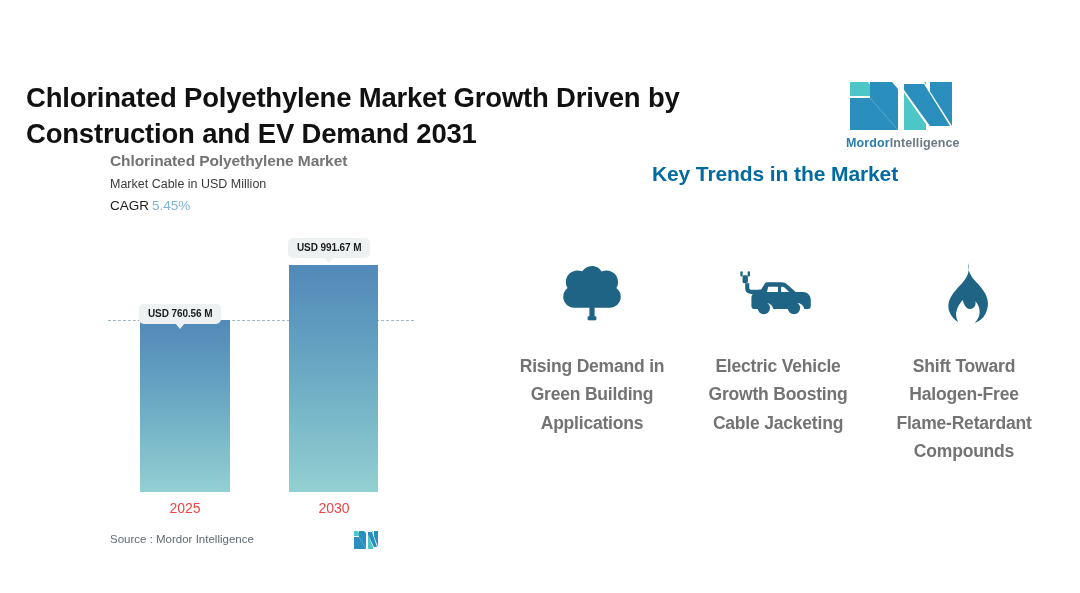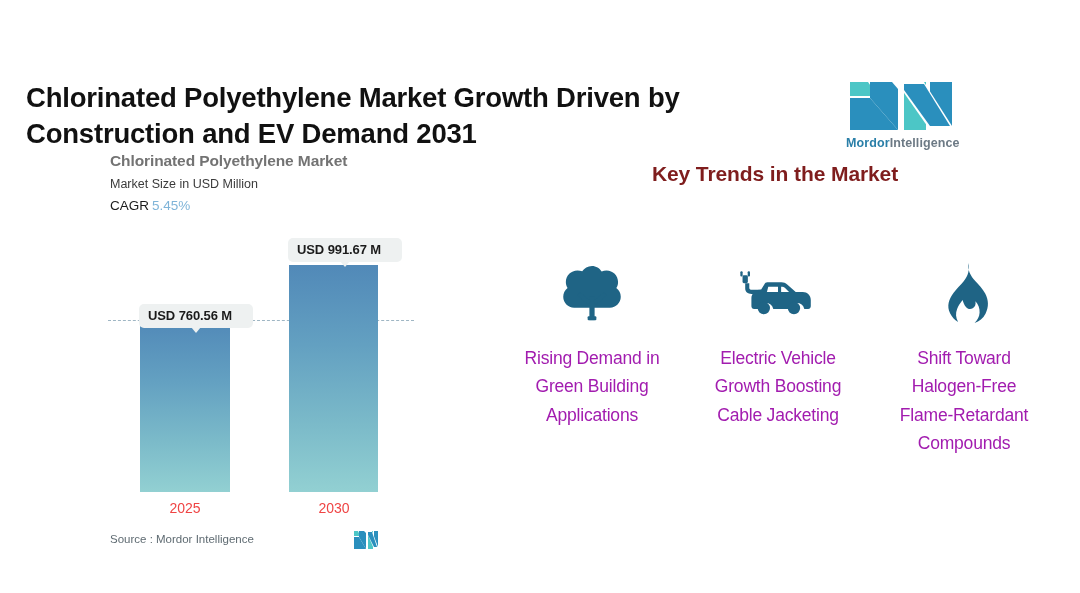--- a/index.html
+++ b/index.html
@@ -121,22 +121,22 @@
     position: absolute;
     background: linear-gradient(to bottom, #5189b8 0%, #63a0c1 35%, #7bbac9 70%, #92d0d2 100%);
   }
   #bar-2025 { left: 140px; top: 180px; width: 90px; height: 172px; }
   #bar-2030 { left: 289px; top: 125px; width: 89px; height: 227px; }
 
   .bar-badge {
     position: absolute;
     background: #eef1f1;
     border-radius: 5px;
-    padding: 4px 21px 5px 9px;
-    font-size: 13px;
+    padding: 4px 9px 5px 9px;
+    font-size: 10px;
     font-weight: 600;
     color: #1b1b1b;
     white-space: nowrap;
     letter-spacing: -0.1px;
   }
   .bar-badge::after {
     content: "";
     position: absolute;
     left: 50%;
     bottom: -5px;
@@ -193,21 +193,21 @@
   }
 
   #trends-heading {
     position: absolute;
     left: 0;
     top: 22px;
     width: 610px;
     text-align: center;
     font-size: 21px;
     font-weight: bold;
-    color: #7f1d1d;
+    color: #0369a1;
     letter-spacing: -0.1px;
   }
 
   #trend-cards {
     position: absolute;
     left: 38px;
     top: 120px;
     width: 540px;
     display: flex;
     justify-content: space-between;
@@ -220,27 +220,27 @@
     flex-direction: column;
     align-items: center;
   }
   .trend-icon {
     height: 66px;
     display: flex;
     align-items: center;
     justify-content: center;
   }
   .trend-label {
-    margin-top: 18px;
+    margin-top: 26px;
     width: 150px;
     text-align: center;
     font-size: 17.5px;
-    font-weight: normal;
+    font-weight: bold;
     line-height: 1.62;
-    color: #a21caf;
+    color: #737373;
     letter-spacing: -0.2px;
   }
 </style>
 </head>
 <body>
 
 <div id="header">
 
   <div id="page-title">Chlorinated Polyethylene Market Growth Driven by Construction and EV Demand 2031</div>
 
@@ -257,21 +257,21 @@
     </svg>
     <div class="wordmark">
       <span class="w1">Mordor</span><span class="w2">Intelligence</span>
     </div>
   </div>
 </div>
 
 <div id="chart-panel">
 
   <div id="chart-title">Chlorinated Polyethylene Market</div>
-  <div id="chart-subtitle">Market Size in USD Million</div>
+  <div id="chart-subtitle">Market Cable in USD Million</div>
   <div id="chart-cagr">
     <span>CAGR</span><span class="cagr-value">5.45%</span>
   </div>
 
   <div id="plot">
 
     <div class="dashed-line"></div>
 
     <div class="bar" id="bar-2025"></div>
     <div class="bar" id="bar-2030"></div>

